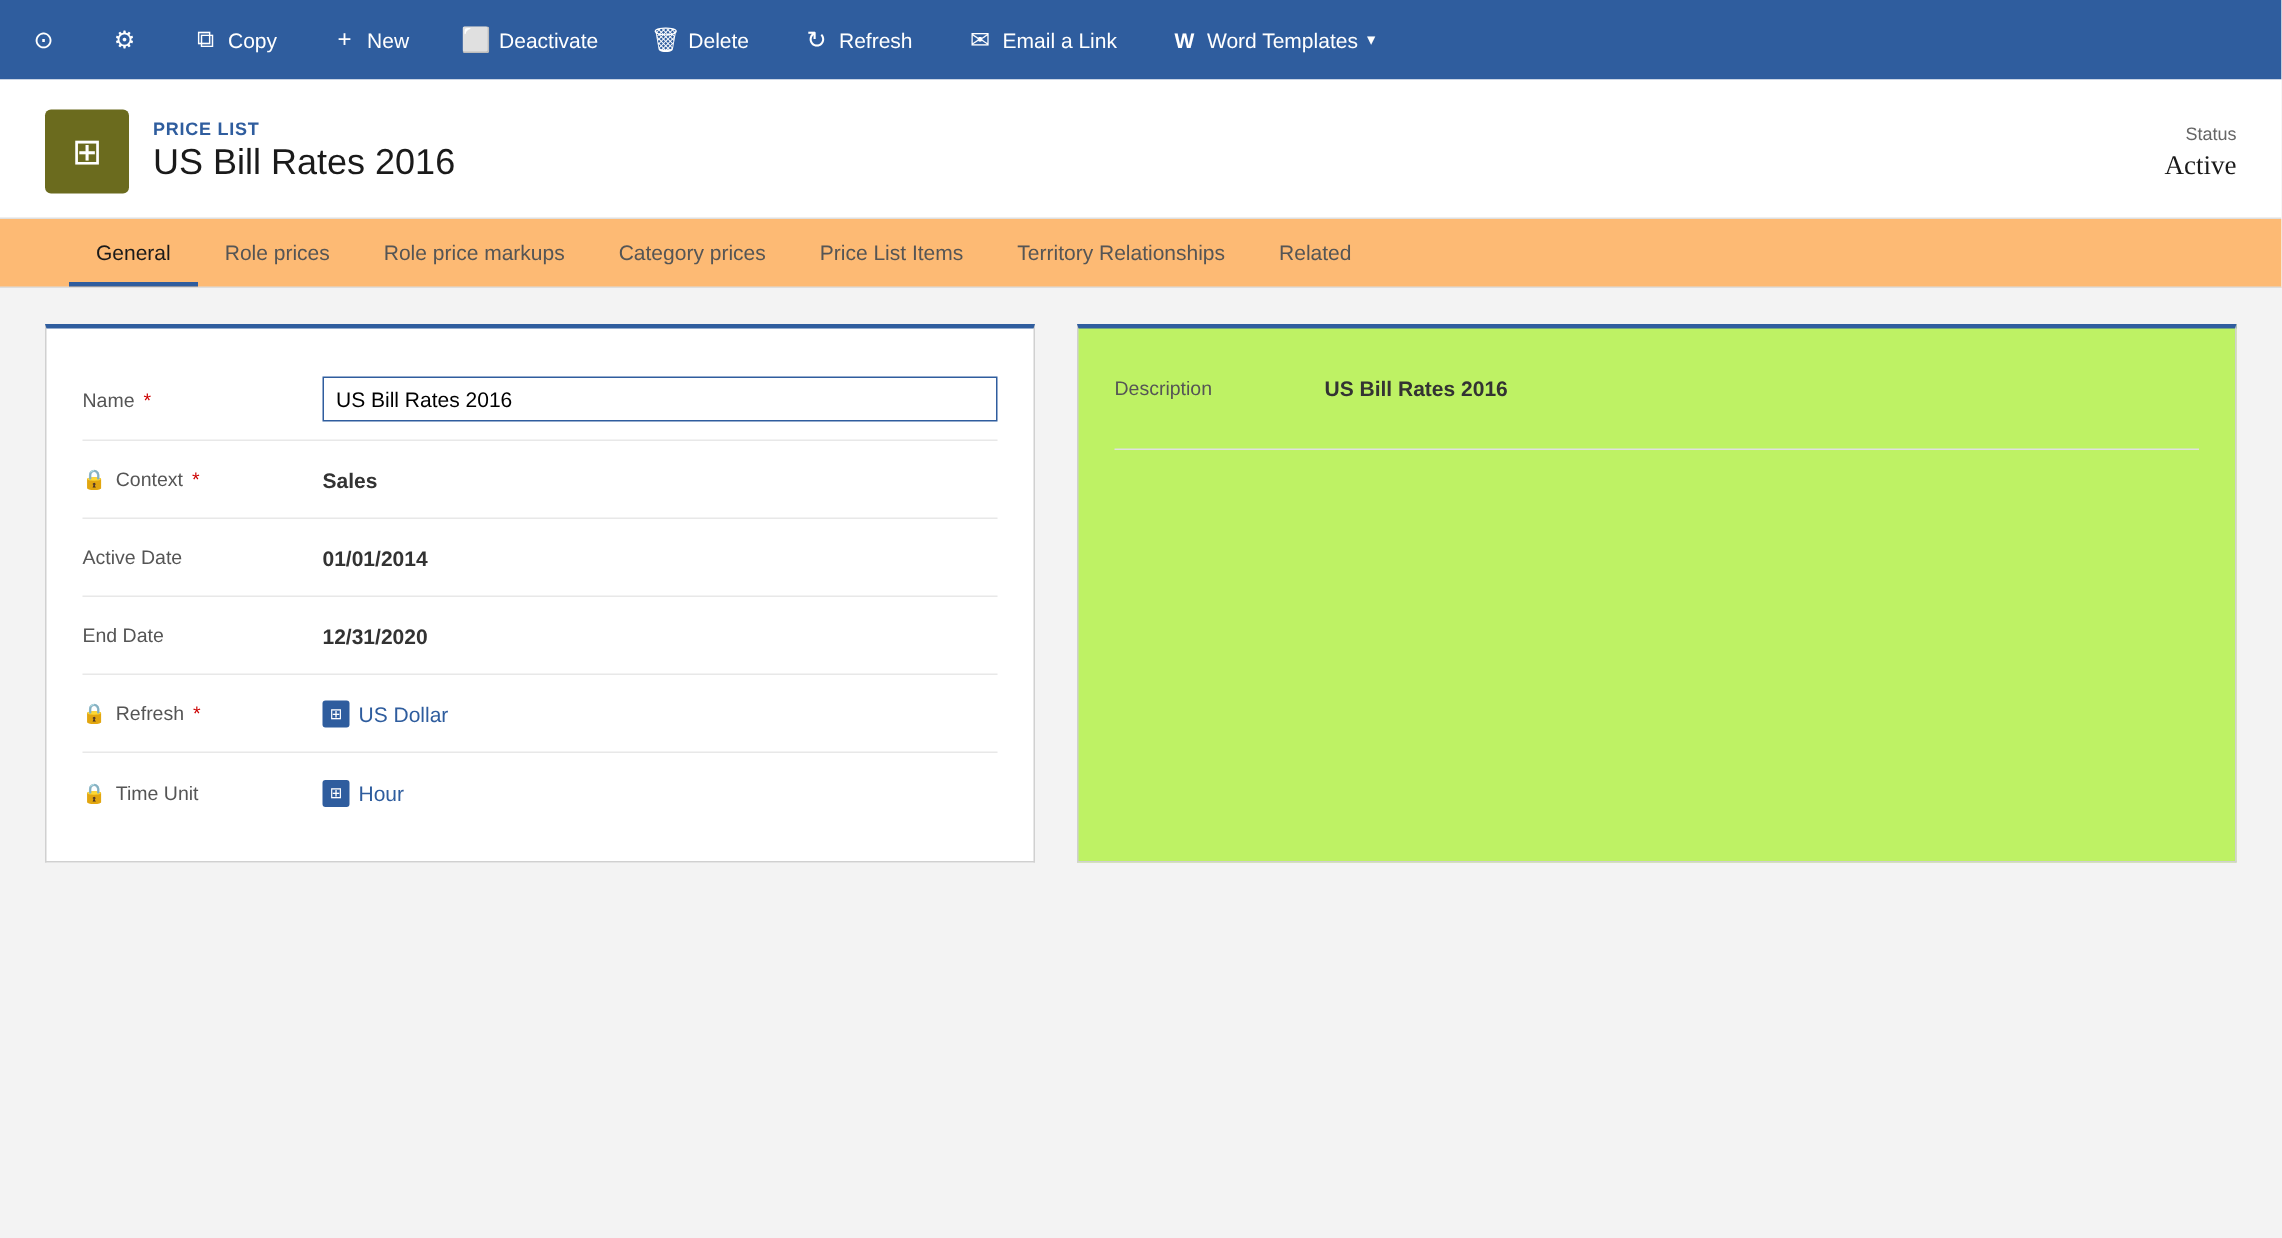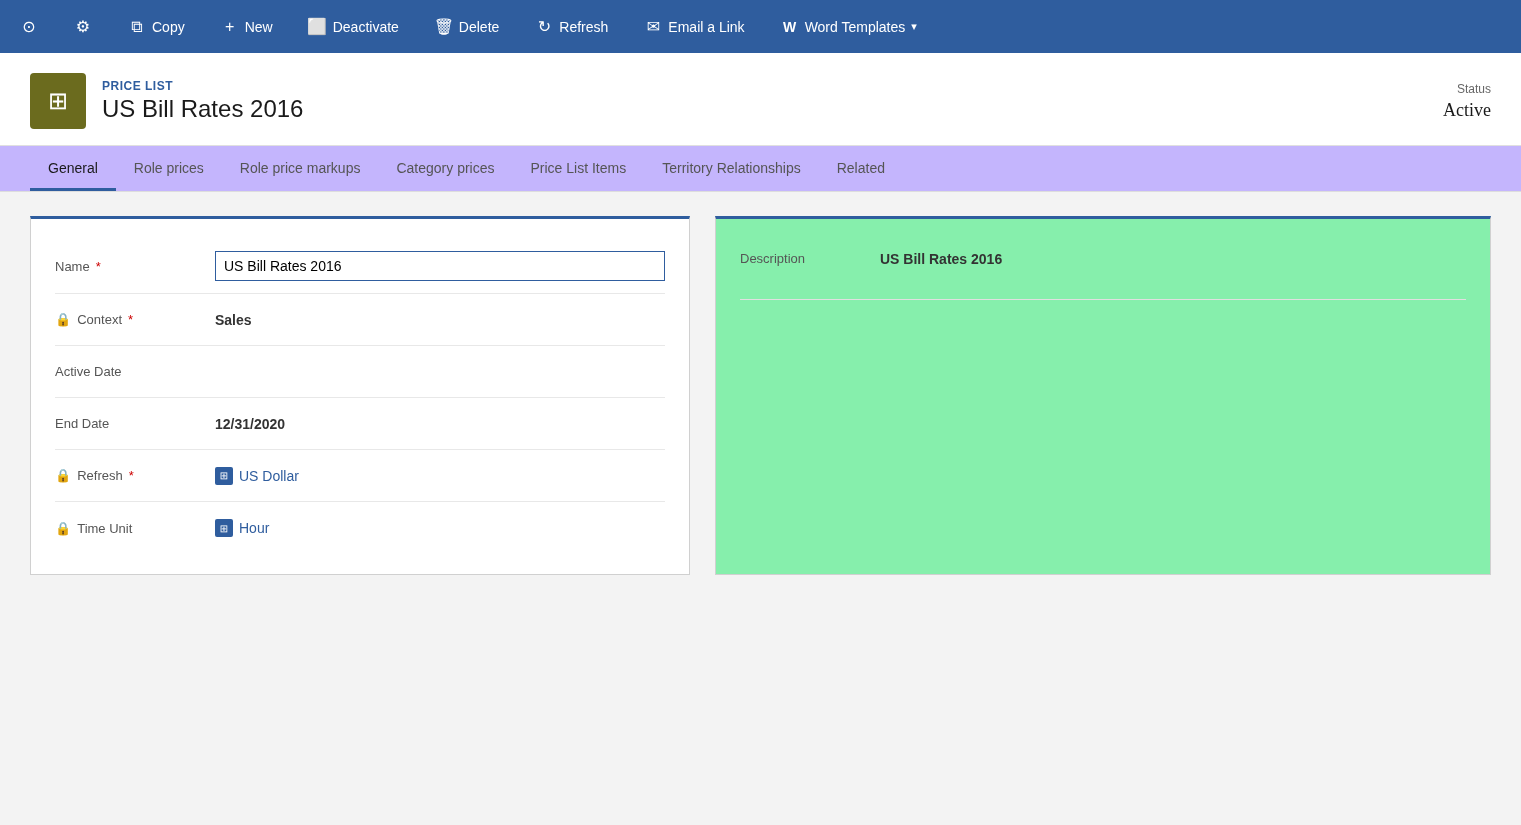--- a/index.html
+++ b/index.html
@@ -72,22 +72,22 @@
       color: #1a1a1a;
       font-weight: 400;
       margin-top: 2px;
     }
     .header-right { text-align: right; }
     .status-label { font-size: 12px; color: #666; margin-bottom: 4px; }
     .status-value { font-size: 18px; color: #1a1a1a; font-family: Liberation Serif, serif; }
 
     
     .tabs-bar {
-      background: #c4b5fd;
-      padding: 0 30px;
+      background: #fdba74;
+      padding: 0 46px;
       display: flex;
       gap: 0;
       border-bottom: 1px solid #ddd;
     }
     .tab {
       padding: 14px 18px 12px 18px;
       cursor: pointer;
       font-size: 14px;
       color: #555;
       border-bottom: 3px solid transparent;
@@ -96,21 +96,21 @@
     .tab.active {
       color: #1a1a1a;
       border-bottom: 3px solid #2f5d9e;
       font-weight: 500;
     }
 
     
     .main-content {
       padding: 24px 30px;
       display: flex;
-      gap: 9px;
+      gap: 28px;
     }
 
     
     .form-panel {
       background: #fff;
       border: 1px solid #d0d0d0;
       border-top: 3px solid #2f5d9e;
       flex: 0 0 660px;
       padding: 20px 24px;
     }
@@ -158,26 +158,25 @@
       border-radius: 2px;
       display: inline-flex;
       align-items: center;
       justify-content: center;
       color: #fff;
       font-size: 10px;
     }
 
     
     .desc-panel {
-      background: #86efac;
+      background: #bef264;
       border: 1px solid #d0d0d0;
       border-top: 3px solid #2f5d9e;
       flex: 1;
       padding: 20px 24px;
-      margin-left: 16px;
     }
     .desc-row {
       display: flex;
       gap: 20px;
       padding: 12px 0;
     }
     .desc-label { font-size: 13px; color: #555; flex: 0 0 120px; }
     .desc-value { font-size: 14px; font-weight: 700; flex: 1; }
     .desc-divider {
       border: none;
@@ -272,20 +271,21 @@
         <span>Context</span>
         <span class="required">*</span>
       </div>
       <div class="form-value form-text-bold">Sales</div>
     </div>
 
     <div class="form-row">
       <div class="form-label">
         <span>Active Date</span>
       </div>
+      <div class="form-value form-text-bold">01/01/2014</div>
     </div>
 
     <div class="form-row">
       <div class="form-label">
         <span>End Date</span>
       </div>
       <div class="form-value form-text-bold">12/31/2020</div>
     </div>
 
     <div class="form-row">

